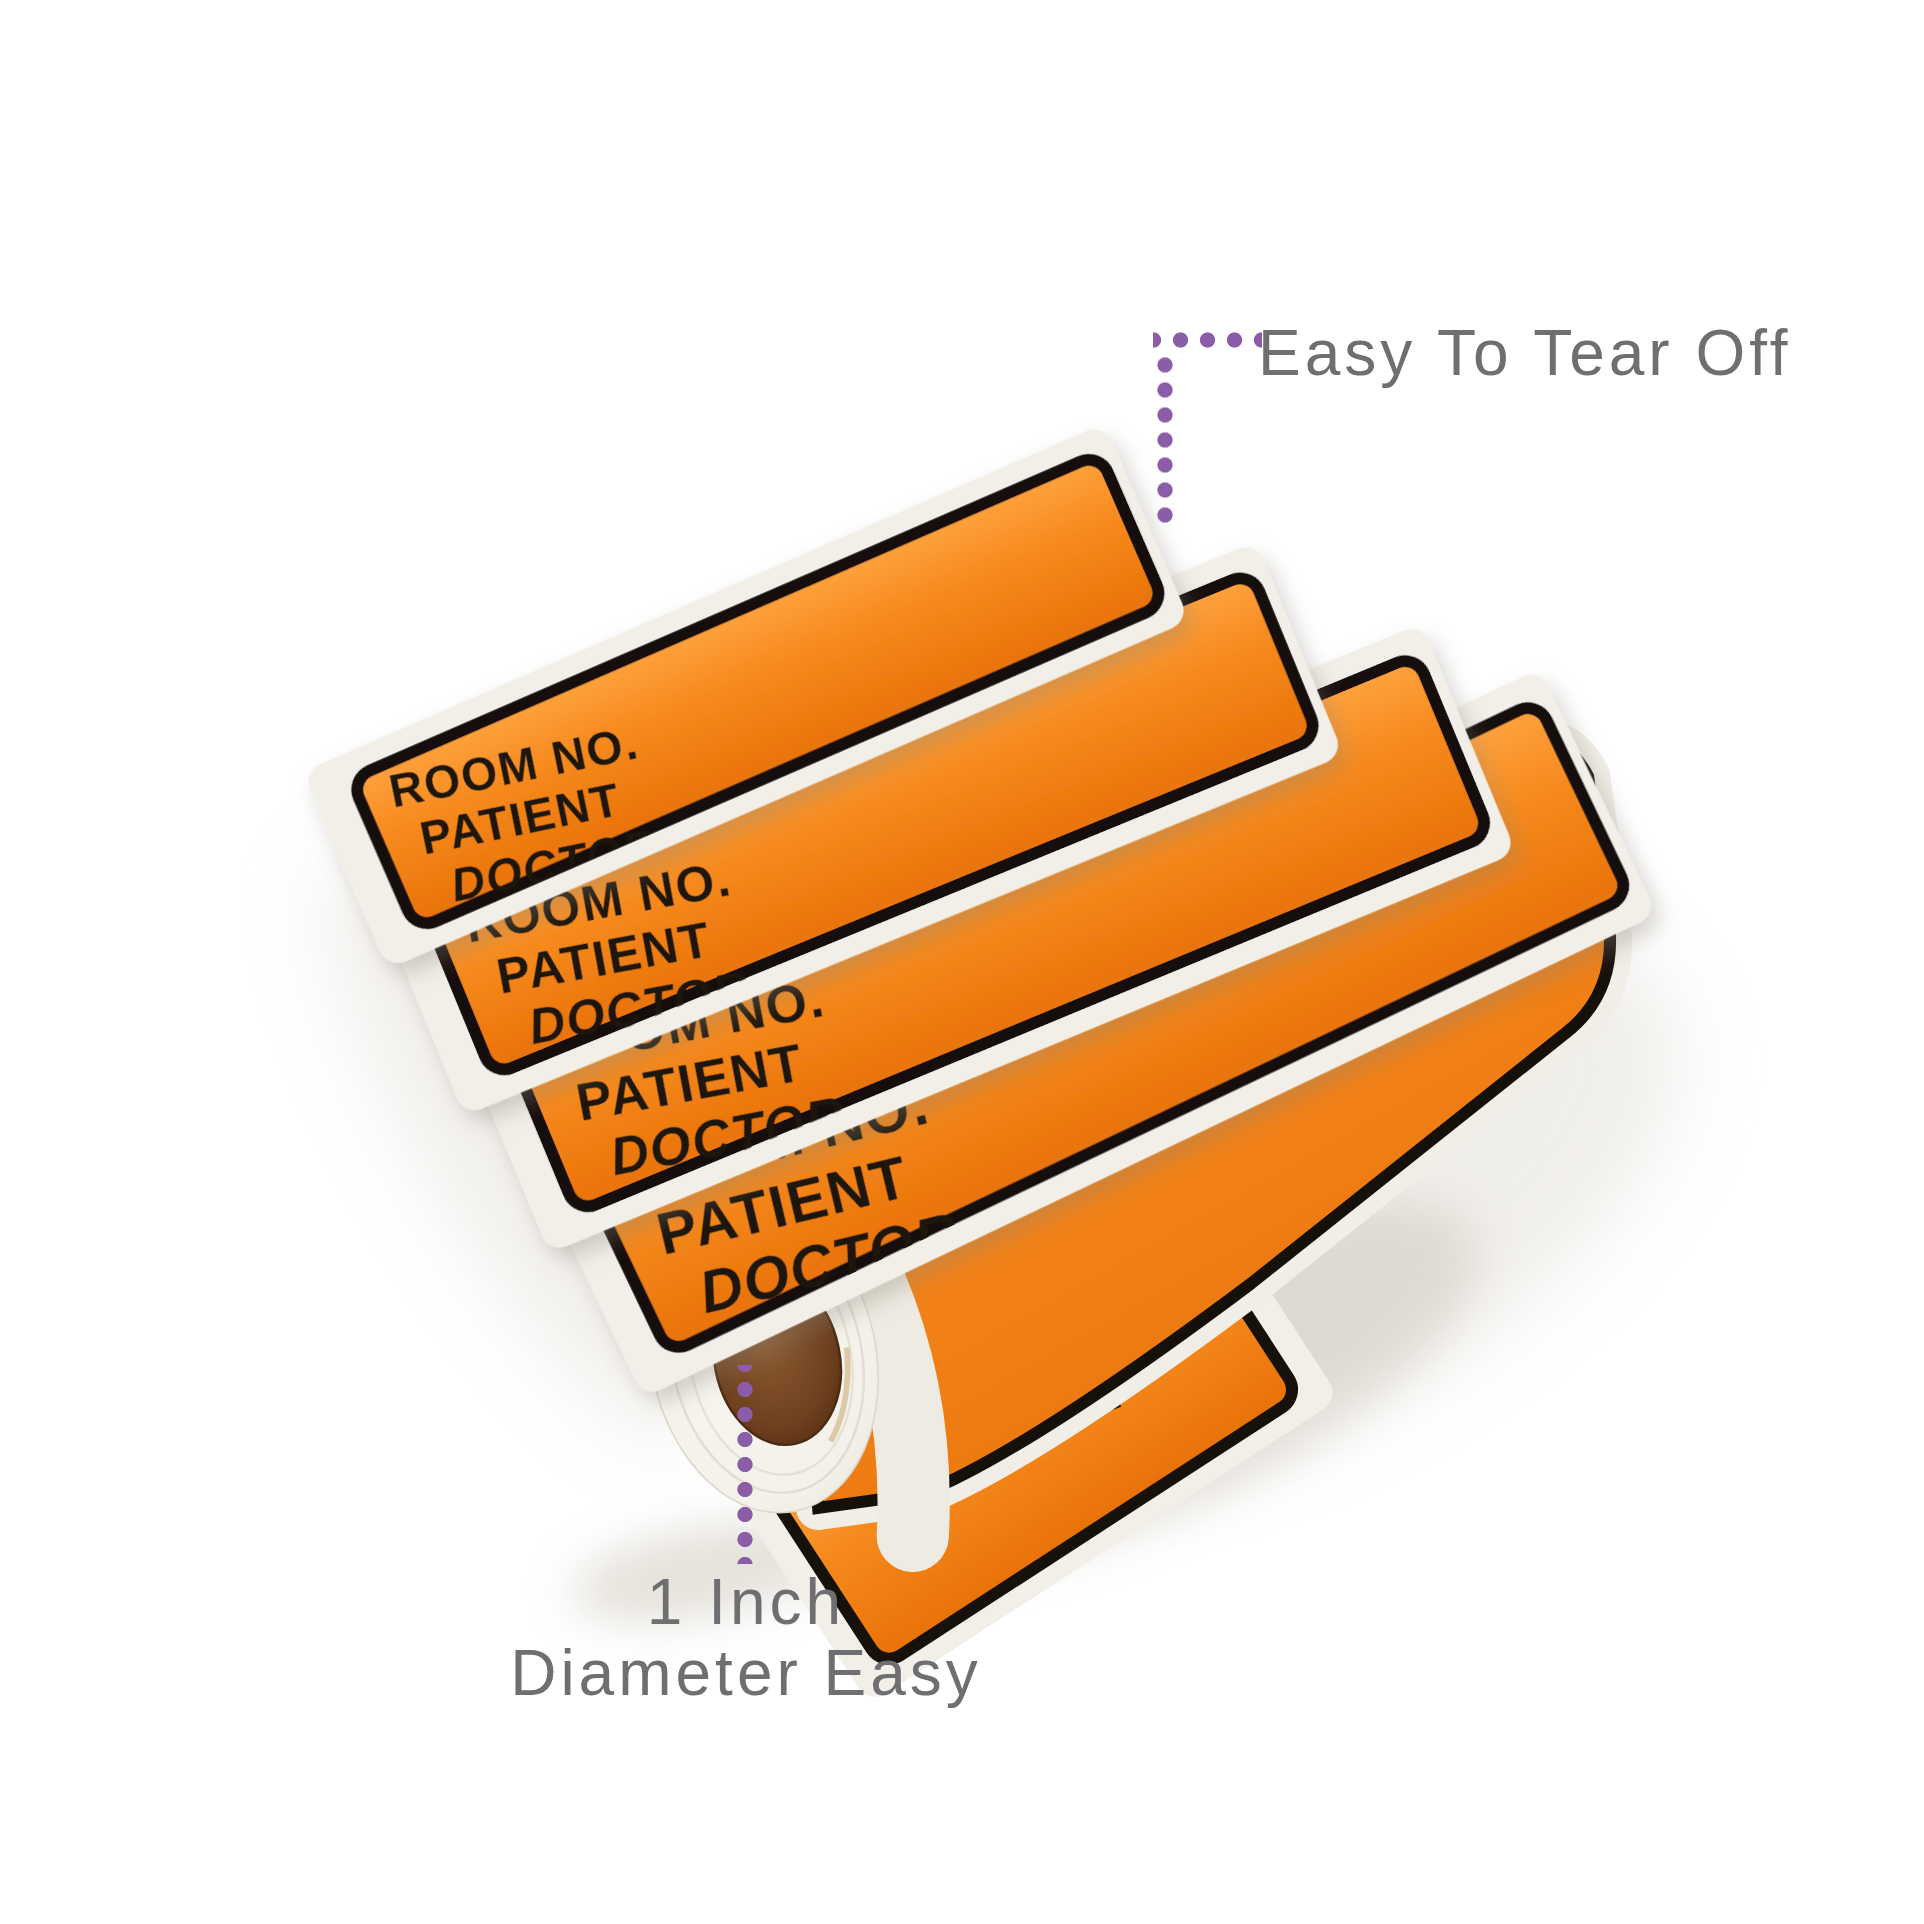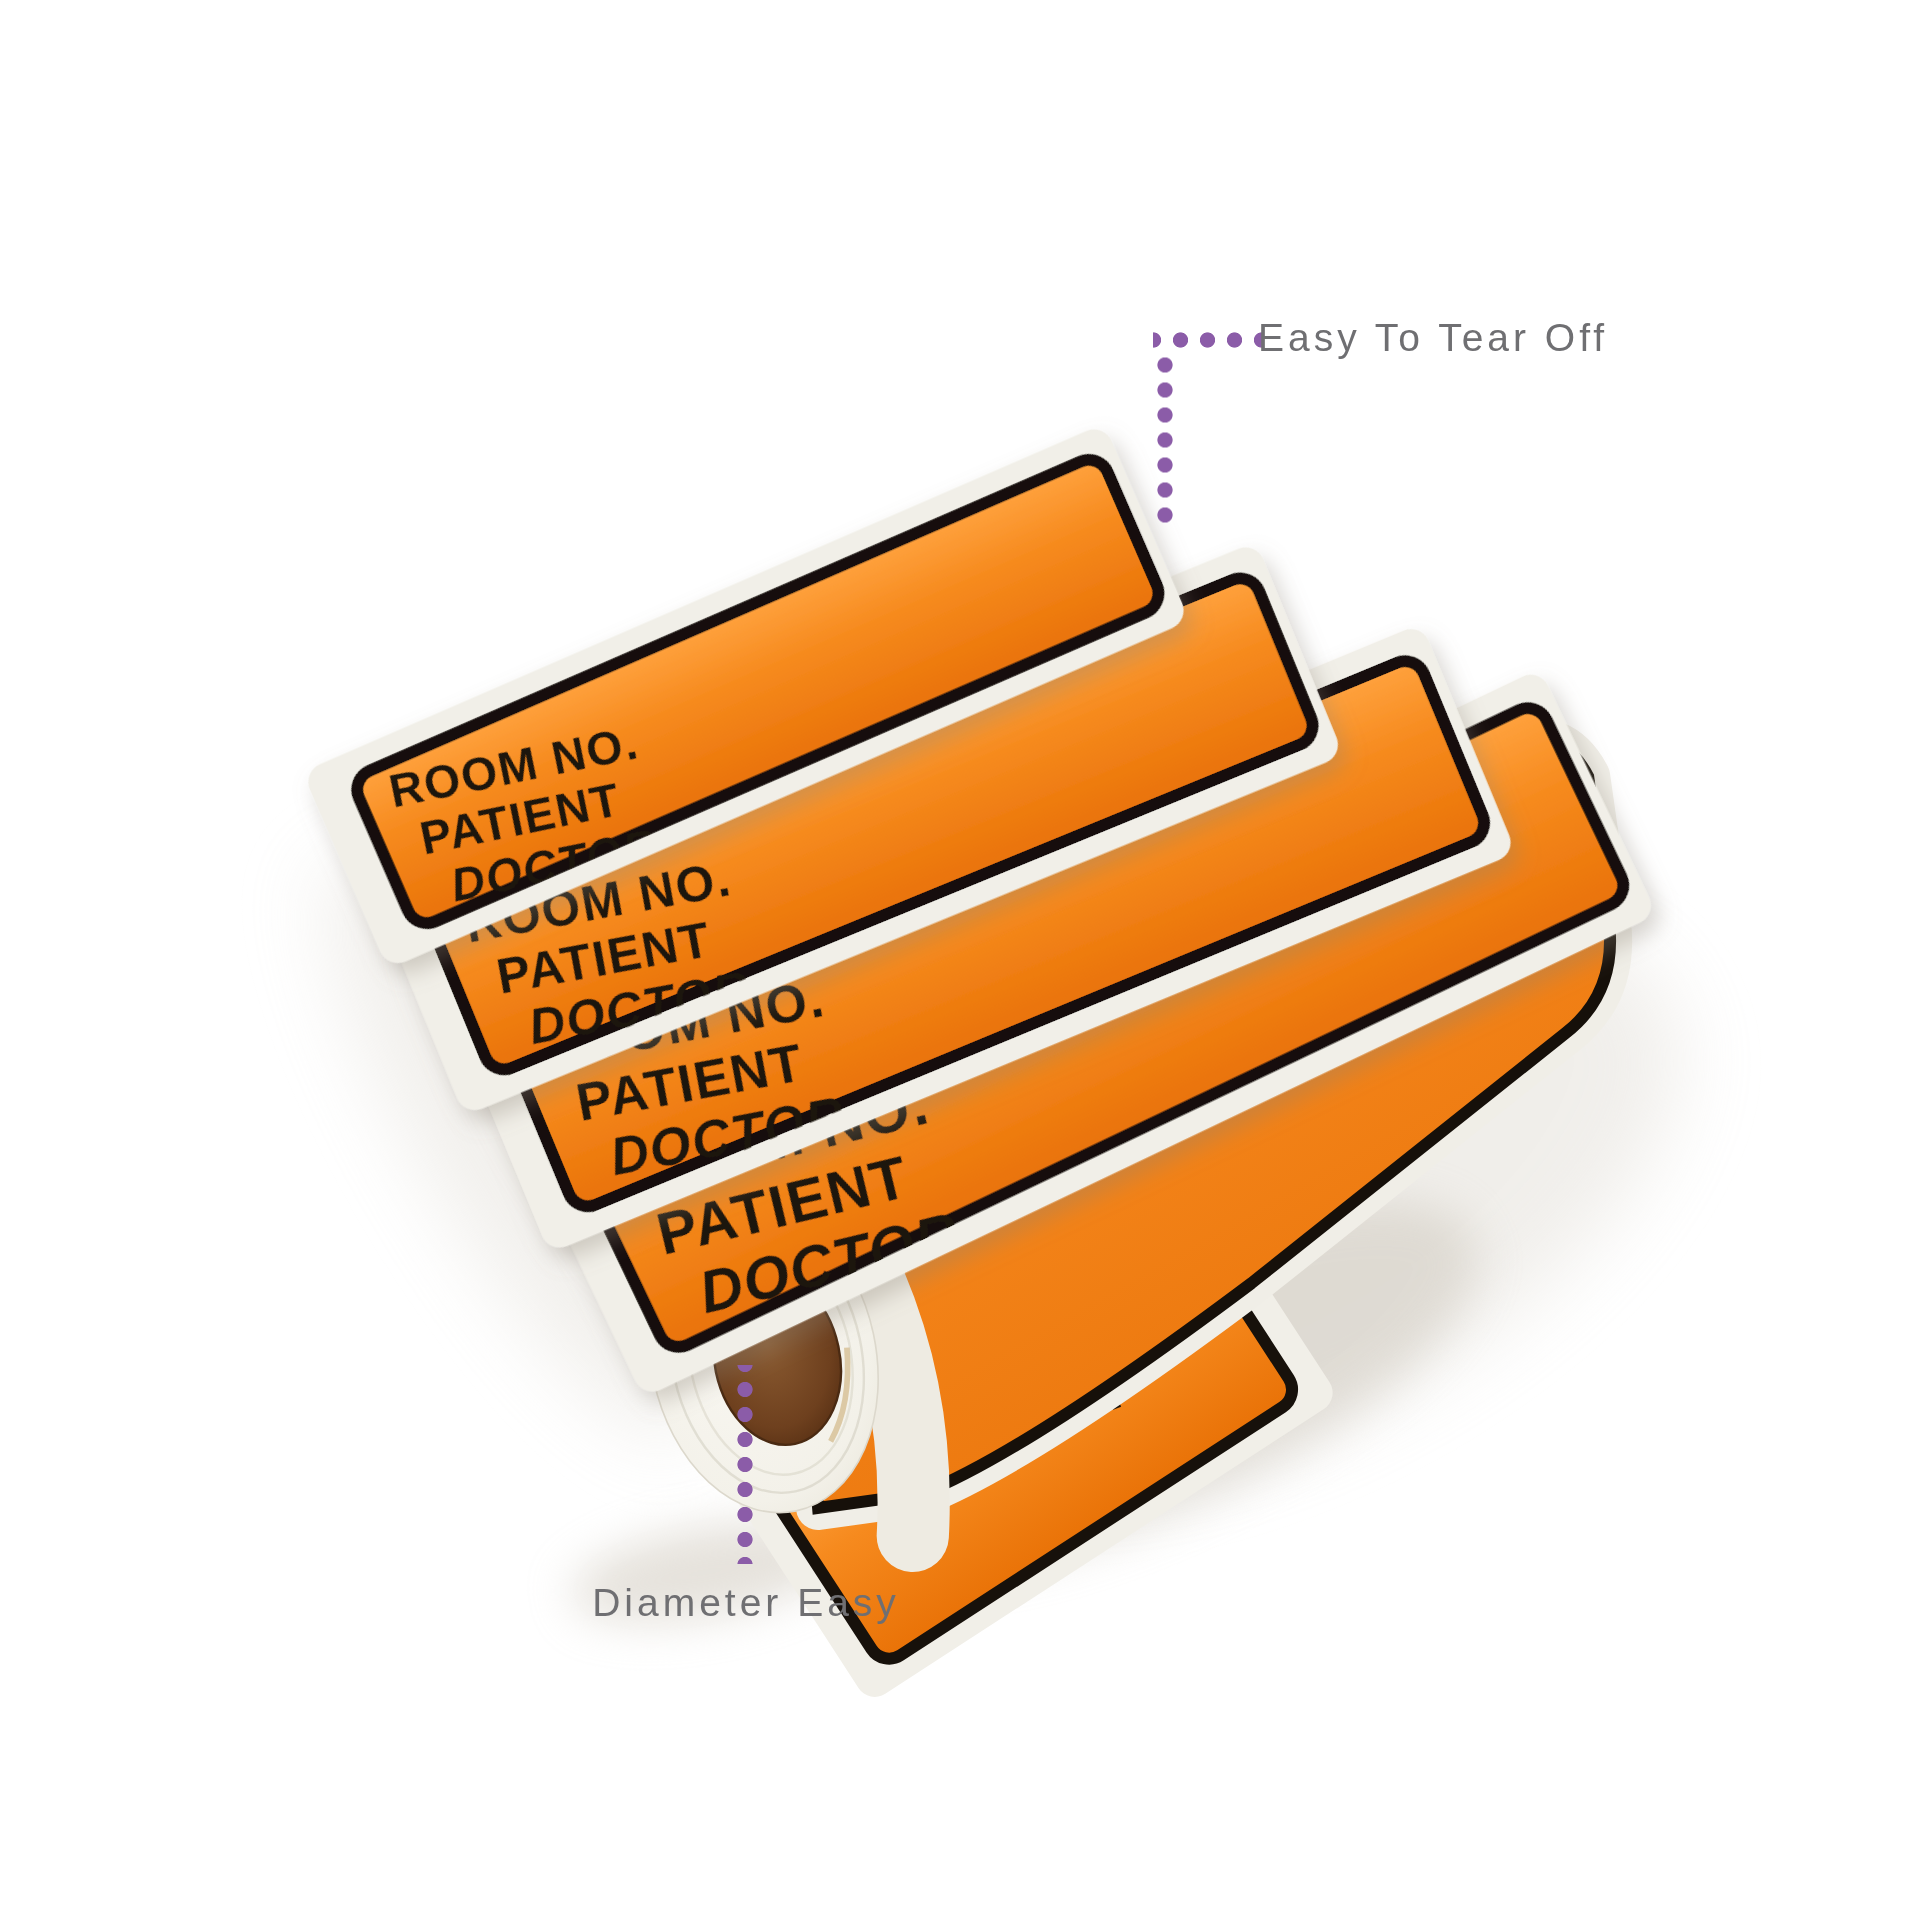--- a/index.html
+++ b/index.html
@@ -9,21 +9,21 @@
     overflow:hidden;
     background:#ffffff;
     font-family:"Liberation Sans", sans-serif;
   }
   .stage svg{position:absolute;left:0;top:0;}
 
   
   .caption{
     position:absolute;
     color:#6F6F72;
-    font-size:39px;
+    font-size:64px;
     letter-spacing:4px;
     white-space:nowrap;
     font-family:"Liberation Sans", sans-serif;
   }
   .caption-tear{ left:1258px; top:316px; }
   .caption-core{
     left:345px; top:1567px; width:802px;
     text-align:center; line-height:71px; white-space:normal;
   }
 
@@ -188,17 +188,18 @@
       </g>
     </g>
   </svg>
 
   <div class="dots dots-h-top"></div>
   <div class="dots dots-v-top"></div>
   <div class="caption caption-tear">Easy To Tear Off</div>
 
   <div class="dots dots-v-bottom"></div>
   <div class="caption caption-core">
+    <div>1 Inch</div>
     <div>Diameter Easy</div>
   </div>
 
 </div>
 
 
 </body></html>

